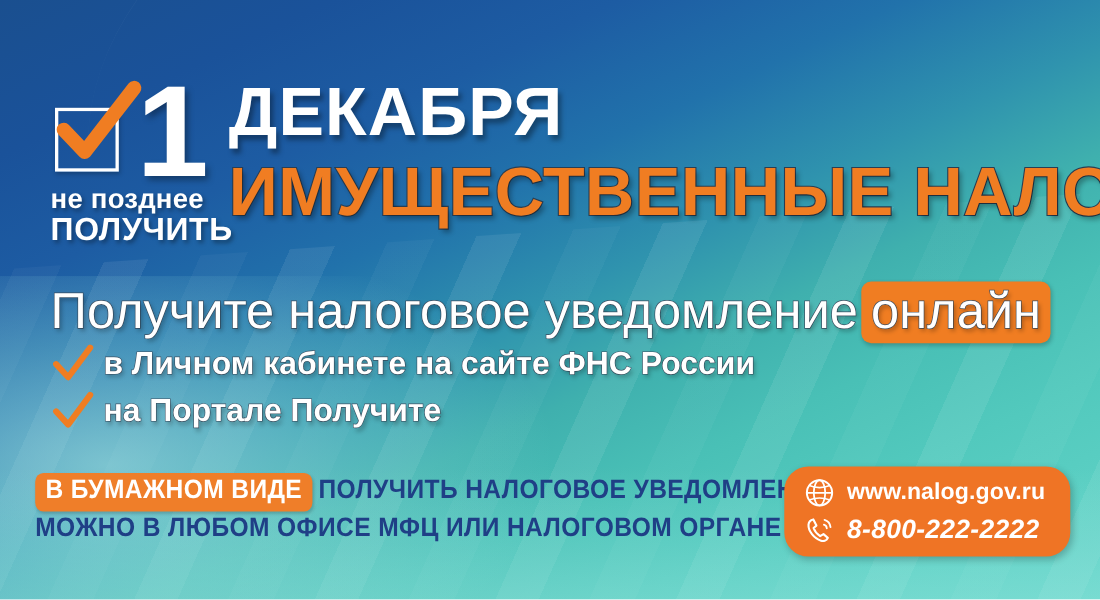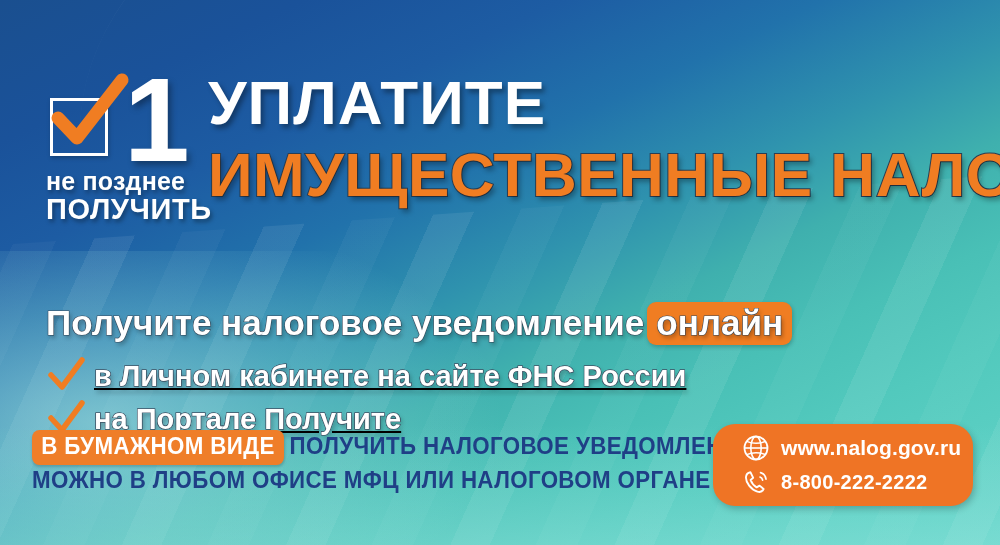--- a/index.html
+++ b/index.html
@@ -193,43 +193,41 @@
 
   
   .mid-block {
     position: absolute;
     left: 46px;
     top: 256px;
     width: 830px;
   }
 
   .mid-title {
-    font-size: 35px;
-    font-weight: 700;
+    font-size: 46px;
+    font-weight: 400;
     color: #ffffff;
     line-height: 1.12;
     white-space: nowrap;
     -webkit-text-stroke: 1.2px #3c4f63;
     paint-order: stroke fill;
     text-shadow: 2px 3px 4px rgba(0,0,0,0.28);
-    margin-top: 46px;
   }
   .badge-online {
     display: inline-block;
     background: #f07d22;
     border-radius: 9px;
     padding: 1px 9px 3px 9px;
     margin-left: 3px;
     -webkit-text-stroke: 1.2px #3c4f63;
     box-shadow: 1px 2px 4px rgba(0,0,0,0.22);
   }
 
   .mid-list {
-    margin-top: 12px;
-    text-decoration: underline;
+    margin-top: 1px;
   }
   .mid-item {
     display: flex;
     align-items: center;
     margin-bottom: 5px;
   }
   .mid-item .chk {
     flex: 0 0 auto;
     width: 40px;
     height: 38px;
@@ -282,36 +280,36 @@
     background: #ef7425;
     border-radius: 22px;
     box-shadow: 2px 3px 7px rgba(0,0,0,0.22);
     padding: 7px 0 0 0;
     box-sizing: border-box;
   }
   .contact-row {
     display: flex;
     align-items: center;
     height: 34px;
-    padding-left: 28px;
+    padding-left: 17px;
   }
   .contact-row .ico {
     flex: 0 0 auto;
     width: 30px;
     height: 30px;
     margin-right: 10px;
   }
   .contact-row .val {
     font-size: 21px;
     font-weight: 700;
     color: #ffffff;
     letter-spacing: 0.1px;
     white-space: nowrap;
   }
-  .contact-row.phone .val { font-size: 20px; letter-spacing: 0.3px; }
+  .contact-row.phone .val { font-size: 24px; letter-spacing: 0.3px; font-style: italic; }
 </style>
 </head>
 <body>
 
 <div id="banner">
 
   <div class="bg-layer">
     <div class="bg-rays"></div>
     <div class="bg-glow-left"></div>
     <div class="bg-arc a1"></div>
@@ -333,21 +331,21 @@
       <div class="big-one shadow-soft">1</div>
     </div>
 
     <div class="deadline-text">
       <div class="l1">не позднее</div>
       <div class="l2">ПОЛУЧИТЬ</div>
     </div>
   </div>
 
   <div class="headline">
-    <div class="line1">УПЛАТИТЕ</div>
+    <div class="line1">ДЕКАБРЯ</div>
     <div class="line2">ИМУЩЕСТВЕННЫЕ НАЛОГИ</div>
   </div>
 
   <div class="mid-block">
 
     <div class="mid-title">
       <span>Получите налоговое уведомление</span><span class="badge-online">онлайн</span>
     </div>
 
     <div class="mid-list">

